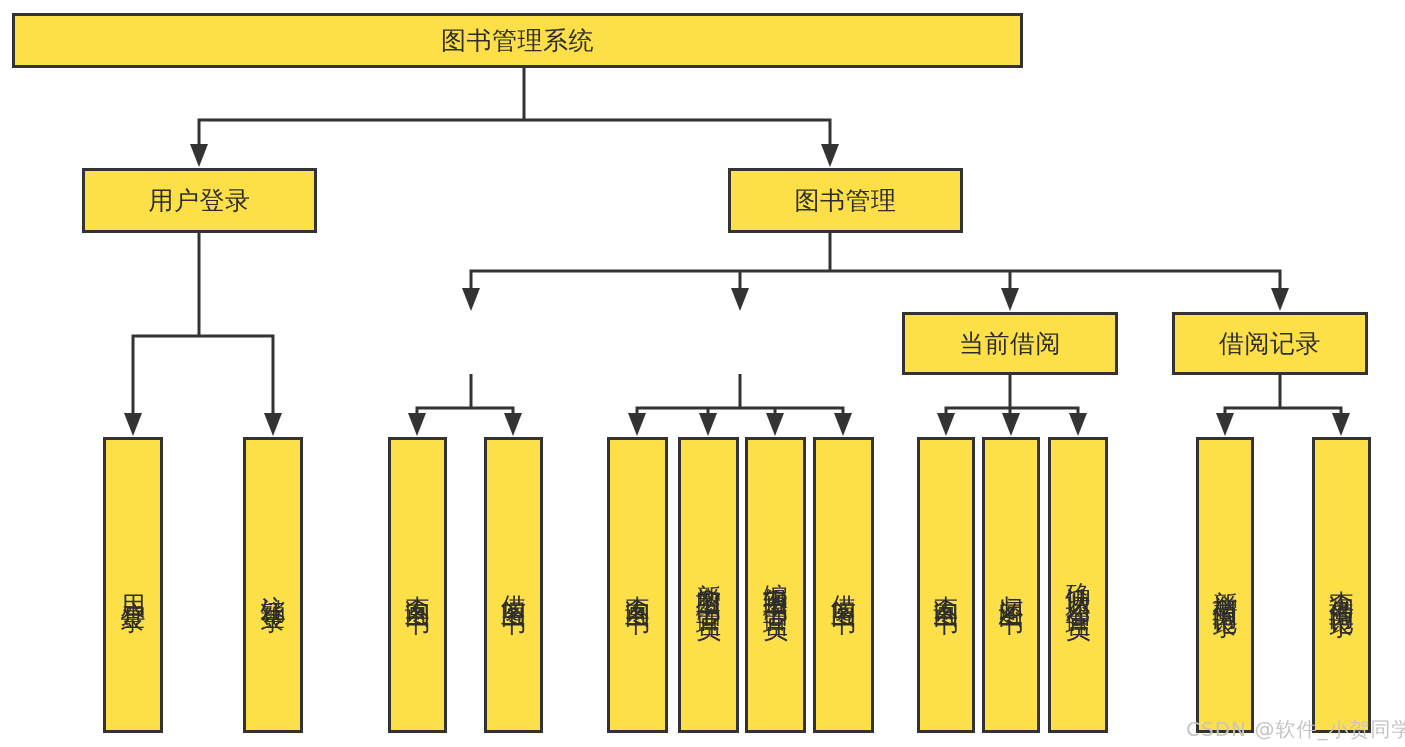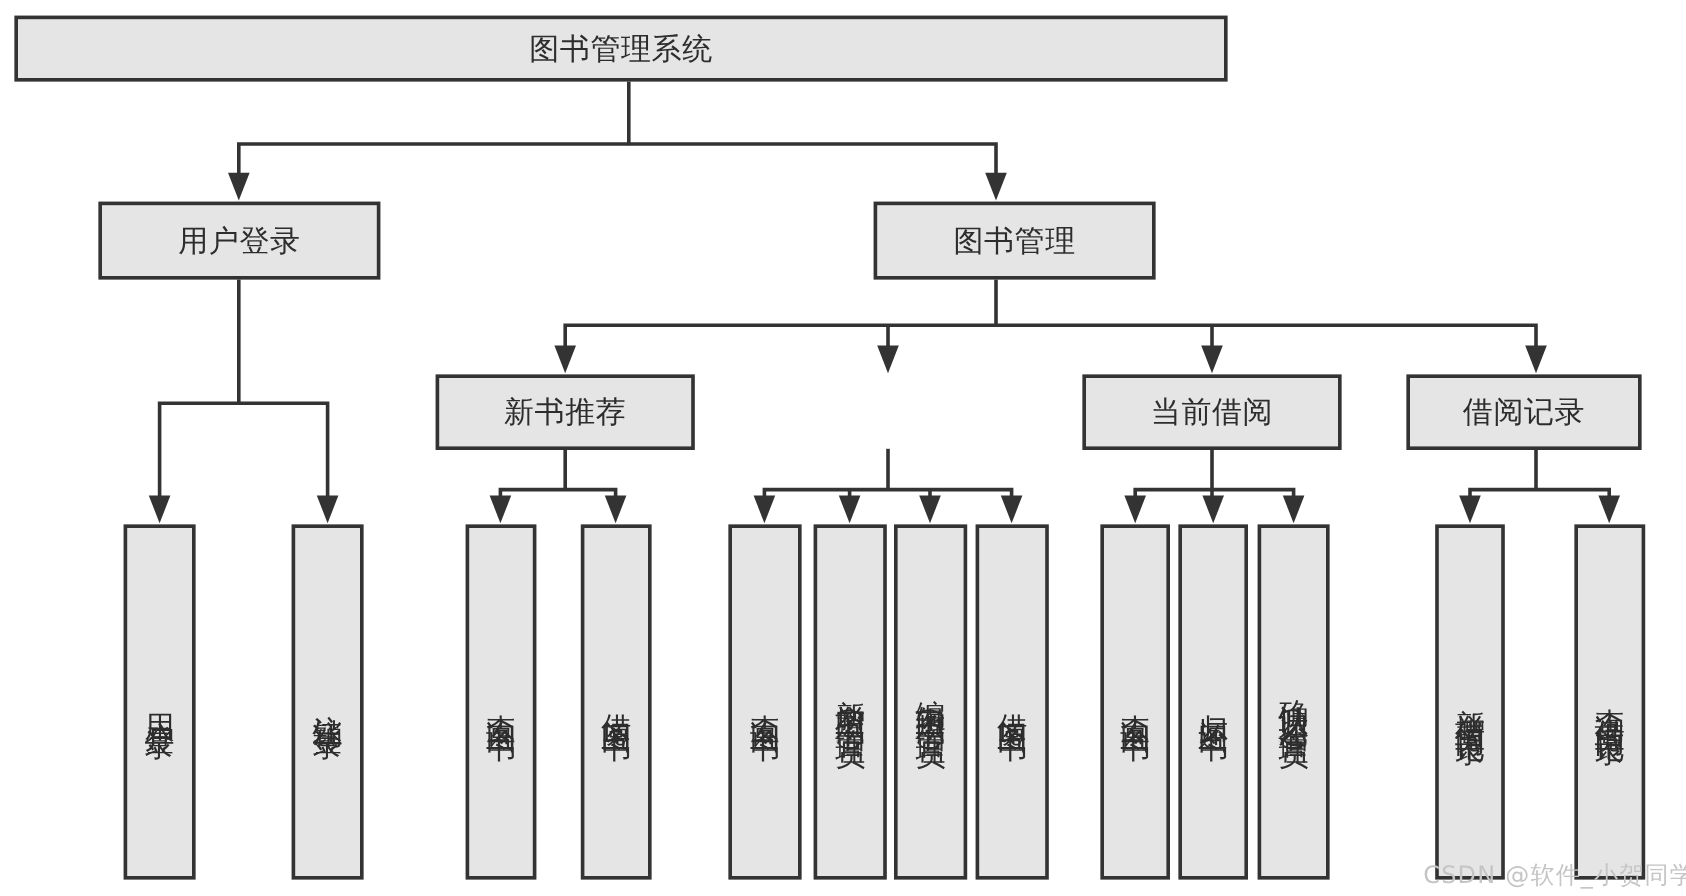--- a/index.html
+++ b/index.html
@@ -18,21 +18,21 @@
   }
   .connectors {
     position: absolute;
     left: 0;
     top: 0;
     z-index: 0;
   }
   .node {
     position: absolute;
     box-sizing: border-box;
-    background: #e5e5e5;
+    background: #fde047;
     border: 3px solid #333333;
     display: flex;
     align-items: center;
     justify-content: center;
     z-index: 1;
     color: #2d2d2d;
   }
   .h-node {
     font-size: 25px;
     letter-spacing: 0.5px;
@@ -119,23 +119,20 @@
     <span>图书管理系统</span>
   </div>
 
   <div class="node h-node" style="left:82px; top:168px; width:235px; height:65px;">
     <span>用户登录</span>
   </div>
   <div class="node h-node" style="left:712px; top:168px; width:235px; height:65px;margin-left:16px;">
     <span>图书管理</span>
   </div>
 
-  <div class="node h-node" style="left:363px; top:312px; width:216px; height:63px;">
-    <span>新书推荐</span>
-  </div>
   <div class="node h-node" style="left:902px; top:312px; width:216px; height:63px;text-align:center;">
     <span>当前借阅</span>
   </div>
   <div class="node h-node" style="left:1172px; top:312px; width:196px; height:63px;">
     <span>借阅记录</span>
   </div>
 
   <div class="node v-node" style="left:103px; top:437px; width:60px; height:296px;">
     <span>用户登录</span>
   </div>

